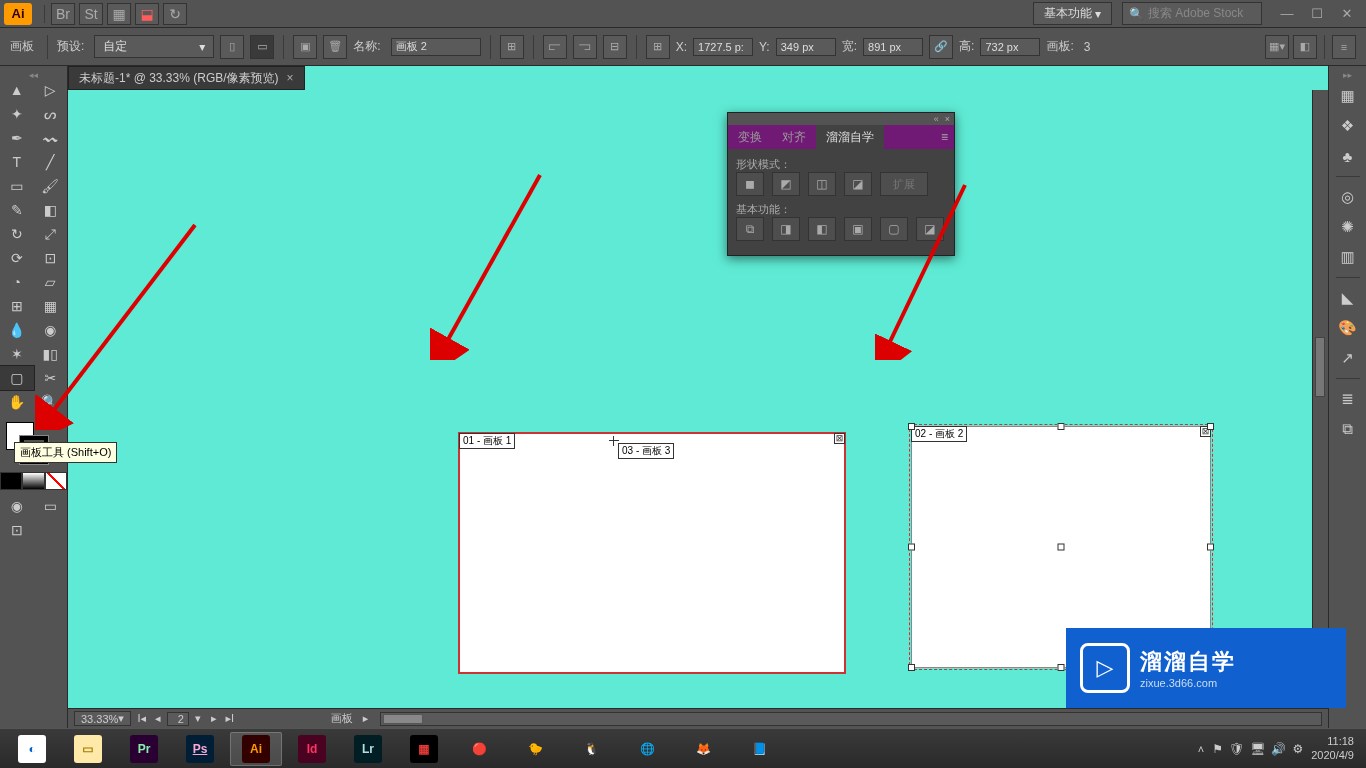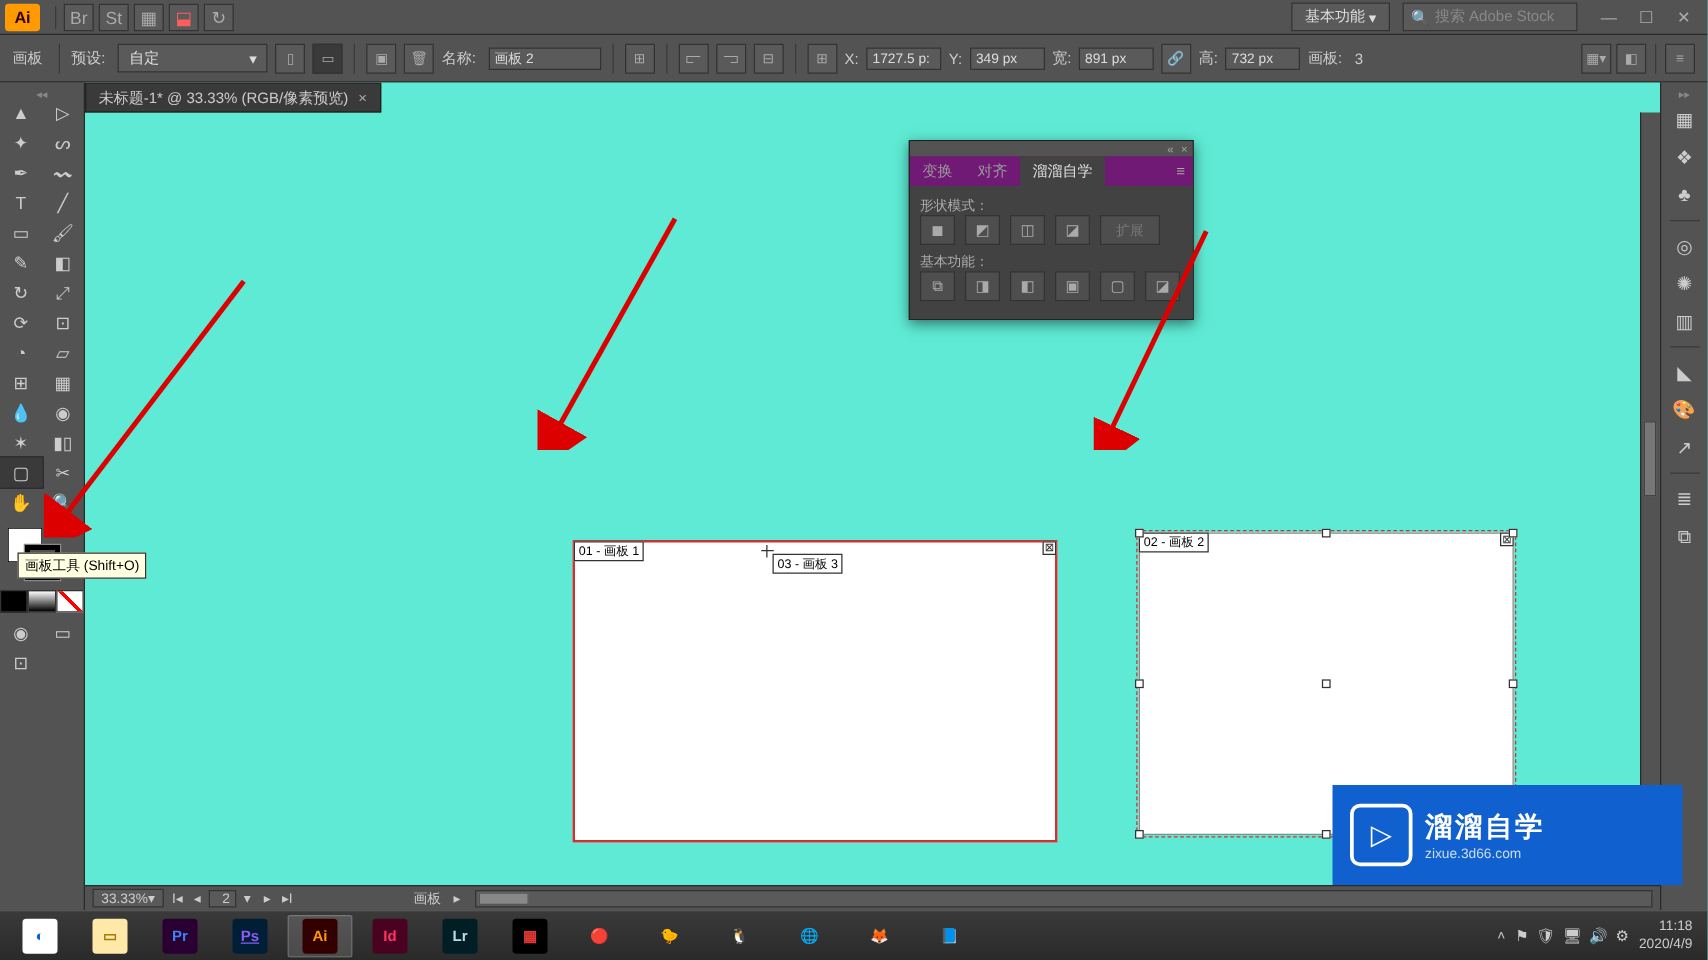--- a/index.html
+++ b/index.html
@@ -395,24 +395,24 @@
 
 <div class="taskbar">
   <div id="tb-apps" style="display:flex">
       <div class="tb-btn">
         <div class="app-ico" style="background: rgb(255, 255, 255); color: rgb(0, 102, 204);">◐</div>
       </div>
       <div class="tb-btn">
         <div class="app-ico" style="background: rgb(255, 233, 168); color: rgb(166, 124, 0);">▭</div>
       </div>
       <div class="tb-btn">
-        <div class="app-ico" style="background: rgb(42, 0, 51); color: #3b82f6;">Pr</div>
-      </div>
-      <div class="tb-btn">
-        <div class="app-ico" style="background: rgb(0, 30, 54); color: #8b5cf6; text-decoration: underline;">Ps</div>
+        <div class="app-ico" style="background: rgb(42, 0, 51); color: #86efac;">Pr</div>
+      </div>
+      <div class="tb-btn">
+        <div class="app-ico" style="background: rgb(0, 30, 54); color: #f9a8d4; text-decoration: underline;">Ps</div>
       </div>
       <div class="tb-btn active">
         <div class="app-ico" style="background: rgb(51, 0, 0); color: rgb(255, 154, 0);">Ai</div>
       </div>
       <div class="tb-btn">
         <div class="app-ico" style="background: rgb(73, 2, 31); color: rgb(255, 51, 102);">Id</div>
       </div>
       <div class="tb-btn">
         <div class="app-ico" style="background: rgb(0, 30, 36); color: rgb(180, 221, 228);">Lr</div>
       </div>

